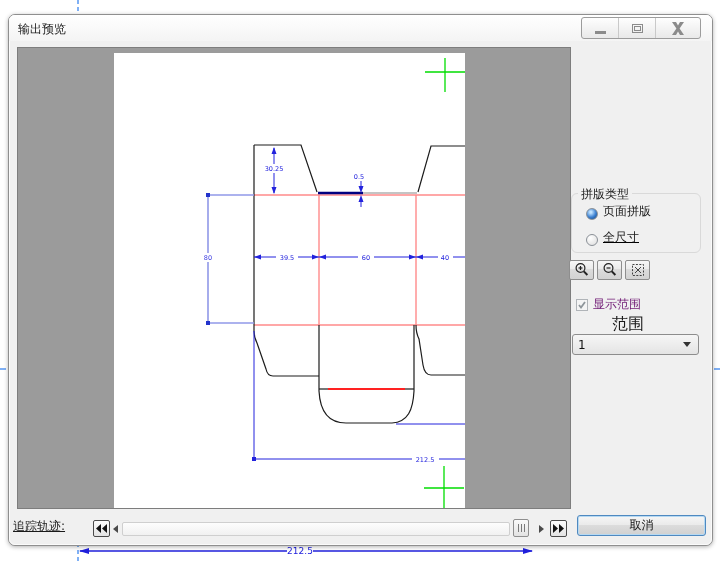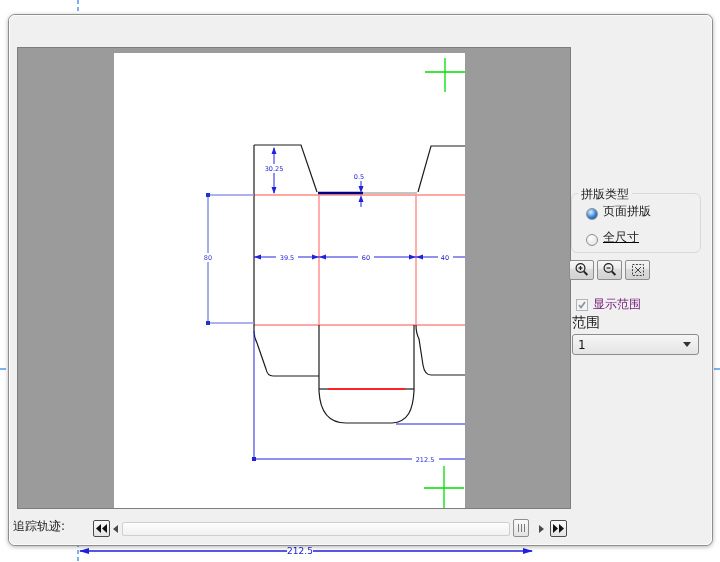--- a/index.html
+++ b/index.html
@@ -62,39 +62,39 @@
     width:25px;height:20px;border:1px solid #8e8e8e;border-radius:2px;
     background:linear-gradient(#f7f7f7,#ebebeb 45%,#dcdcdc 46%,#d2d2d2);
     display:flex;align-items:center;justify-content:center;box-sizing:border-box;
   }
   .checkrow{position:absolute;left:567px;top:281px;display:flex;align-items:center;}
   .checkbox{
     width:12px;height:12px;border:1px solid #b0b4b8;background:#f4f4f4;
     box-sizing:border-box;margin-right:5px;display:flex;align-items:center;justify-content:center;flex:none;
   }
   .chk-disabled-label{font-size:12px;color:#701a75;white-space:nowrap;}
-  .range-label{position:absolute;left:563px;top:299px;font-size:14px;color:#1a1a1a;}
+  .range-label{position:absolute;left:563px;top:299px;font-size:16px;color:#1a1a1a;padding-left:40px;}
   .combo{
     position:absolute;left:563px;top:319px;width:127px;height:21px;box-sizing:border-box;
     border:1px solid #8d8d8d;border-radius:3px;
     background:linear-gradient(#f6f6f6,#e4e4e4);
     display:flex;align-items:center;
   }
   .combo .val{font-size:12px;color:#111;margin-left:5px;flex:1;}
   .combo .arrow{width:0;height:0;border-left:4px solid transparent;border-right:4px solid transparent;border-top:5px solid #333;margin-right:7px;}
   .pushbtn{
     position:absolute;left:568px;width:129px;height:21px;box-sizing:border-box;
     border:1px solid #8e8e8e;border-radius:3px;
     background:linear-gradient(#f6f6f6,#ebebeb 45%,#dddddd 46%,#d0d0d0);
     font-size:12px;color:#111;display:flex;align-items:center;justify-content:center;
   }
   .pushbtn.ok{top:456px;}
   .pushbtn.cancel{top:500px;border-color:#4f89c0;box-shadow:inset 0 0 0 1px #b6d9f2;}
   
-  .tracker-label{position:absolute;left:4px;top:503px;font-size:12px;color:#1a1a1a;}
+  .tracker-label{position:absolute;left:4px;top:503px;font-size:12px;color:#1a1a1a;text-decoration:underline;}
   .seekbtn{
     position:absolute;width:17px;height:17px;box-sizing:border-box;
     border:1px solid #4a4a4a;border-radius:2px;
     background:linear-gradient(#fbfbfb,#e3e3e3);
     display:flex;align-items:center;justify-content:center;
   }
   .seekbtn svg{display:block;}
   .track{
     position:absolute;left:113px;top:507px;width:388px;height:14px;box-sizing:border-box;
     border:1px solid #cfcfcf;border-radius:2px;background:linear-gradient(#fdfdfd,#f1f1f1);
@@ -121,20 +121,38 @@
   <g>
     <line x1="80" y1="551" x2="287" y2="551" stroke="#2020dd" stroke-width="1.4"></line>
     <line x1="313" y1="551" x2="532" y2="551" stroke="#2020dd" stroke-width="1.4"></line>
     <polygon points="79,551 89,548 89,554" fill="#2020dd"></polygon>
     <polygon points="533,551 523,548 523,554" fill="#2020dd"></polygon>
     <text x="300" y="554" font-size="9" fill="#2020dd" text-anchor="middle">212.5</text>
   </g>
 </svg>
 
 <div class="window">
+  <div class="titlebar">
+    <span class="title-text">输出预览</span>
+    <div class="win-controls">
+      <div class="win-btn">
+          <span class="ico-min"></span>
+        </div>
+      <div class="win-btn">
+          <span class="ico-max">
+            <i></i>
+          </span>
+        </div>
+      <div class="win-btn close">
+        <svg width="14" height="13" viewBox="0 0 14 13">
+          <path d="M1,0 L5,0 L7,3.4 L9,0 L13,0 L8.6,6.5 L13,13 L9,13 L7,9.6 L5,13 L1,13 L5.4,6.5 Z" fill="#8b8b8b"></path>
+        </svg>
+      </div>
+    </div>
+  </div>
 
   <div class="preview">
     <svg width="552" height="460" viewBox="0 0 552 460">
       <rect x="0" y="0" width="552" height="460" fill="#9b9b9b"></rect>
       <rect x="96" y="5" width="351" height="455" fill="#ffffff"></rect>
 
       <g stroke="#00dd00" stroke-width="1.3">
         <line x1="407" y1="24" x2="447" y2="24"></line>
           <line x1="427" y1="10" x2="427" y2="44"></line>
       </g>
@@ -265,20 +283,21 @@
     <span class="chk-disabled-label">显示范围</span>
   </div>
 
   <div class="range-label">范围</div>
 
   <div class="combo">
     <span class="val">1</span>
     <span class="arrow"></span>
   </div>
 
+  <div class="pushbtn cancel">取消</div>
 
   <div class="tracker-label">追踪轨迹:</div>
 
   <div class="seekbtn" style="left:84px;top:505px;">
     <svg width="11" height="9" viewBox="0 0 11 9">
       <polygon points="5,0 5,9 0,4.5" fill="#111"></polygon>
       <polygon points="11,0 11,9 6,4.5" fill="#111"></polygon>
     </svg>
   </div>
   <span class="mini-arrow mini-left"></span>

